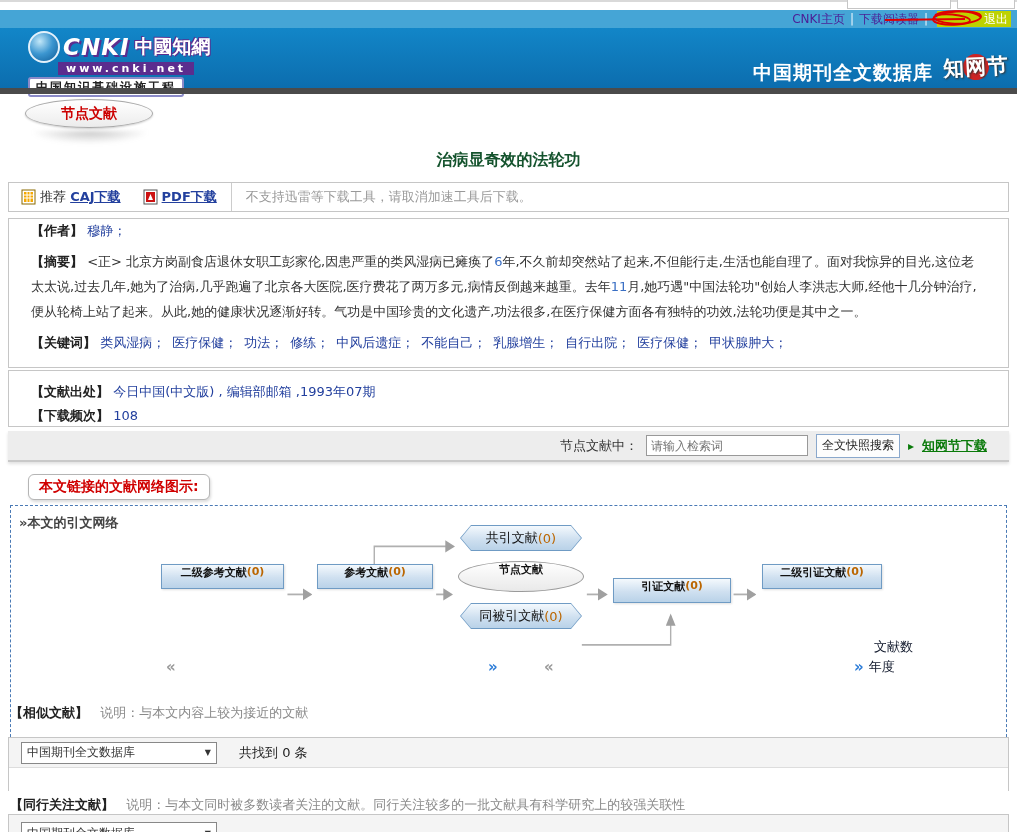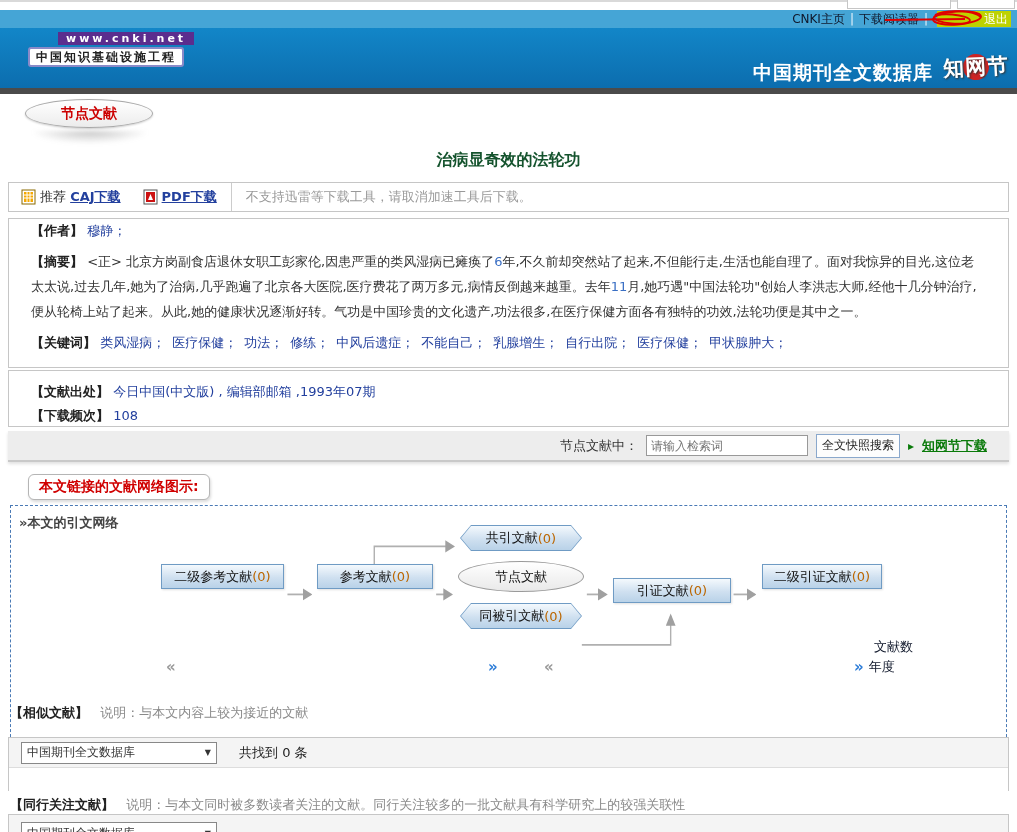--- a/index.html
+++ b/index.html
@@ -15,21 +15,21 @@
   .ghost { position:absolute; top:-7px; height:14px; border:1px solid #c6c6c6; background:#fff; }
   .ghost1 { right:66px; width:104px; }
   .ghost2 { right:2px;  width:58px; }
 
   
   .topbar {
     position:absolute; top:10px; left:0; right:0; height:18px; background:#45a5d6;
     display:flex; justify-content:flex-end; align-items:center; padding-right:6px;
     font-size:12px; color:#fff; white-space:nowrap;
   }
-  .topbar a { color:#0f172a; }
+  .topbar a { color:#4c1d95; }
   .topbar .sep { margin:0 5px; color:#e8f4fb; }
   .hl-box {
     position:relative; display:inline-flex; align-items:center; justify-content:flex-end;
     width:74px; height:16px; background:#bed200; margin-left:4px; padding-right:3px;
   }
   .hl-box a { color:#fff; position:relative; z-index:2; }
   .scribble { position:absolute; left:-52px; top:-5px; width:120px; height:26px; z-index:3; pointer-events:none; }
 
   
   .header { position:absolute; top:28px; left:0; right:0; height:60px;
@@ -107,22 +107,22 @@
   .green-link { color:#0a7a0a; font-weight:bold; text-decoration:underline; }
 
   
   .netlabel { position:absolute; top:474px; left:28px; border:1px solid #b5b5b5;
     border-radius:6px; background:#fff; padding:3px 10px; color:#d00000; font-weight:bold;
     font-size:14px; box-shadow:1px 2px 3px rgba(0,0,0,.15); }
   .diagram { position:absolute; top:505px; left:10px; right:10px; height:242px;
     border:1px dashed #4a7ab5; background:#fff; }
   .diagram-heading { position:absolute; left:8px; top:8px; font-size:13px; font-weight:bold; color:#444; }
   .connectors { position:absolute; inset:0; width:100%; height:100%; }
-  .dnode { position:absolute; display:flex; align-items:center; justify-content:center;
-    font-size:13px; color:#111; white-space:nowrap; cursor:pointer; }
+  .dnode { position:absolute; display:flex; justify-content:center;
+    font-size:11px; color:#111; white-space:nowrap; cursor:pointer;font-weight:bold; }
   .rect-node { height:25px; border:1px solid #6f9bc4;
     background:linear-gradient(#f4f9fd,#cfe0f0 55%,#b9d2e8);
     box-shadow:1px 1px 2px rgba(0,0,0,.12); }
   .ellipse-node { width:126px; height:31px; border:1px solid #9a9a9a; border-radius:50%;
     background:linear-gradient(#ffffff,#e9e9e9); }
   .hex { position:absolute; width:122px; height:26px; cursor:pointer; }
   .hex-outer { position:absolute; inset:0; background:#6f9bc4;
     clip-path:polygon(11px 0, calc(100% - 11px) 0, 100% 50%, calc(100% - 11px) 100%, 11px 100%, 0 50%); }
   .hex-inner { position:absolute; inset:1px; display:flex; align-items:center; justify-content:center;
     font-size:13px; color:#111; white-space:nowrap;
@@ -170,20 +170,25 @@
         <ellipse cx="72" cy="12" rx="24" ry="6.5" stroke="#e00000" stroke-width="2" fill="none" transform="rotate(-4 72 12)"></ellipse>
         <ellipse cx="67" cy="13" rx="18" ry="4.5" stroke="#e00000" stroke-width="1.8" fill="none" transform="rotate(5 67 13)"></ellipse>
         <path d="M50 9 C60 3 88 4 96 11" stroke="#e00000" stroke-width="1.8" fill="none"></path>
       </svg>
       <a href="#">退出</a>
     </span>
   </div>
 
   <div class="header">
     <div class="logo">
+      <div class="logo-row1">
+        <div class="globe"></div>
+        <span class="logo-cnki">CNKI</span>
+        <span class="logo-cn">中國知網</span>
+      </div>
       <div class="logo-url">www.cnki.net</div>
       <div class="logo-slogan">中国知识基础设施工程</div>
     </div>
     <div class="db-title">中国期刊全文数据库</div>
     <div class="badge">
       <div class="red-dot"></div>
       <span class="txt">知网节</span>
     </div>
   </div>
   <div class="darkbar"></div>

